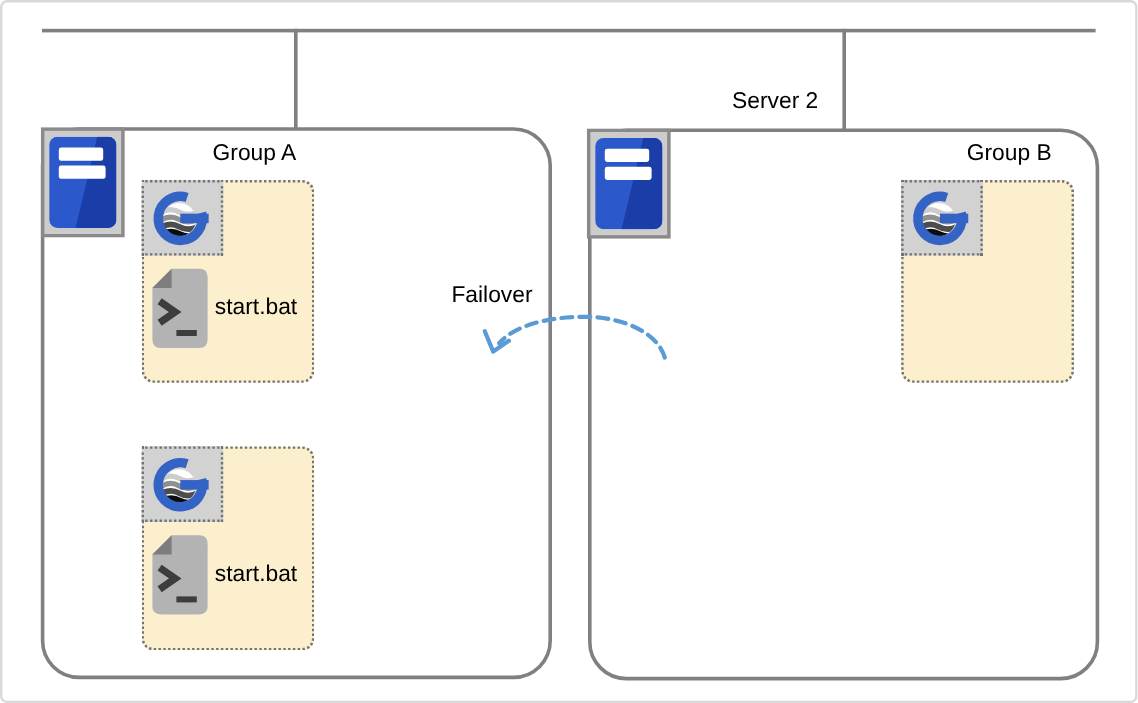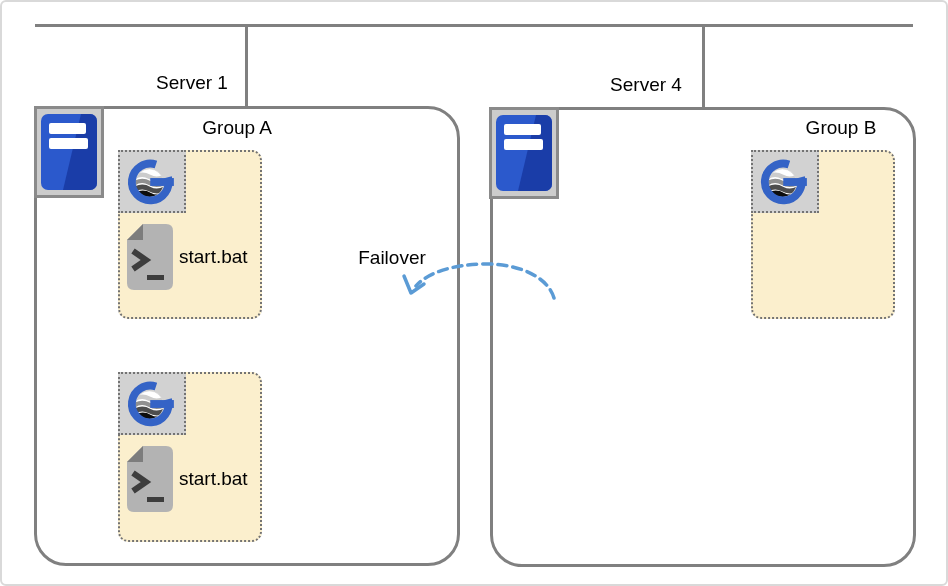--- a/index.html
+++ b/index.html
@@ -32,22 +32,21 @@
 </style>
 </head>
 <body>
 
 <div class="canvas">
 
   <div class="abs line" style="left:33px;top:22px;width:878px;height:3px;"></div>
   <div class="abs line" style="left:243px;top:22px;width:3px;height:84px;"></div>
   <div class="abs line" style="left:700px;top:22px;width:3px;height:85px;"></div>
 
-  <div class="abs lbl" style="left:130px;top:70px;width:120px;">Server 1</div>
-  <div class="abs lbl" style="left:584px;top:72px;width:120px;">Server 4</div>
+  <div class="abs lbl" style="left:584px;top:72px;width:120px;">Server 2</div>
 
   <div class="abs server-box" style="left:32px;top:104px;"></div>
   <div class="abs server-box" style="left:488px;top:105px;"></div>
 
   <div class="abs" style="left:32px;top:104px;width:70px;height:92px;">
     <svg width="70" height="92" viewBox="0 0 70 92">
       <rect x="1.5" y="1.5" width="67" height="89" fill="#CCCCCC" stroke="#8A8A8A" stroke-width="3"></rect>
       <clipPath id="twr1">
           <rect x="7" y="8" width="56" height="76" rx="7"></rect>
         </clipPath>
@@ -68,21 +67,21 @@
         </clipPath>
       <g clip-path="url(#twr2)">
         <rect x="7" y="8" width="56" height="76" fill="#2B59CC"></rect>
         <polygon points="47,8 63,8 63,84 29,84" fill="#1A3DA8"></polygon>
       </g>
       <rect x="15" y="17" width="37" height="11" rx="2" fill="#ffffff"></rect>
       <rect x="15" y="32" width="39" height="11" rx="2" fill="#ffffff"></rect>
     </svg>
   </div>
 
-  <div class="abs lbl" style="left:150px;top:115px;width:120px;text-align:right;">Group A</div>
+  <div class="abs lbl" style="left:150px;top:115px;width:120px;">Group A</div>
   <div class="abs group-box" style="left:116px;top:148px;height:169px;"></div>
   <div class="abs gicon-box" style="left:116px;top:148px;">
     <svg viewBox="0 0 64 64">
       <circle cx="29" cy="33" r="16" fill="#ffffff" stroke="#cfcfcf" stroke-width="0.6"></circle>
       <clipPath id="gsA">
           <circle cx="29" cy="33" r="16"></circle>
         </clipPath>
       <g clip-path="url(#gsA)" fill="none">
         <path d="M11 27 Q 20 21 29 26 T 48 25" stroke="#cccccc" stroke-width="5"></path>
         <path d="M11 34 Q 20 28 29 33 T 48 32" stroke="#909090" stroke-width="5"></path>
@@ -142,21 +141,21 @@
         <path d="M11 27 Q 20 21 29 26 T 48 25" stroke="#cccccc" stroke-width="5"></path>
         <path d="M11 34 Q 20 28 29 33 T 48 32" stroke="#909090" stroke-width="5"></path>
         <path d="M11 41 Q 20 35 29 40 T 48 39" stroke="#4d4d4d" stroke-width="5.5"></path>
         <path d="M11 50 Q 20 43 29 48 T 48 47" stroke="#0d0d0d" stroke-width="8"></path>
       </g>
       <path d="M 50.3 26.6 A 21 21 0 1 1 36.5 12" fill="none" stroke="#3463C6" stroke-width="9"></path>
       <rect x="30" y="27.5" width="27" height="9" fill="#3463C6"></rect>
     </svg>
   </div>
 
-  <div class="abs lbl" style="left:340px;top:234px;width:100px;margin-top:11px;">Failover</div>
+  <div class="abs lbl" style="left:358px;top:234px;width:100px;">Failover</div>
   <div class="abs" style="left:395px;top:253px;width:170px;height:50px;">
     <svg width="170" height="50" viewBox="0 0 170 50">
       <path d="M 157 43 C 151 22 122 9 90 9 C 58 9 31 17 19 31" fill="none" stroke="#5B9BD5" stroke-width="3.5" stroke-dasharray="9 6" stroke-linecap="round"></path>
       <polyline points="7,21 14,38 27,29" fill="none" stroke="#5B9BD5" stroke-width="3.5" stroke-linecap="round" stroke-linejoin="round"></polyline>
     </svg>
   </div>
 
 </div>
 
 </body></html>

